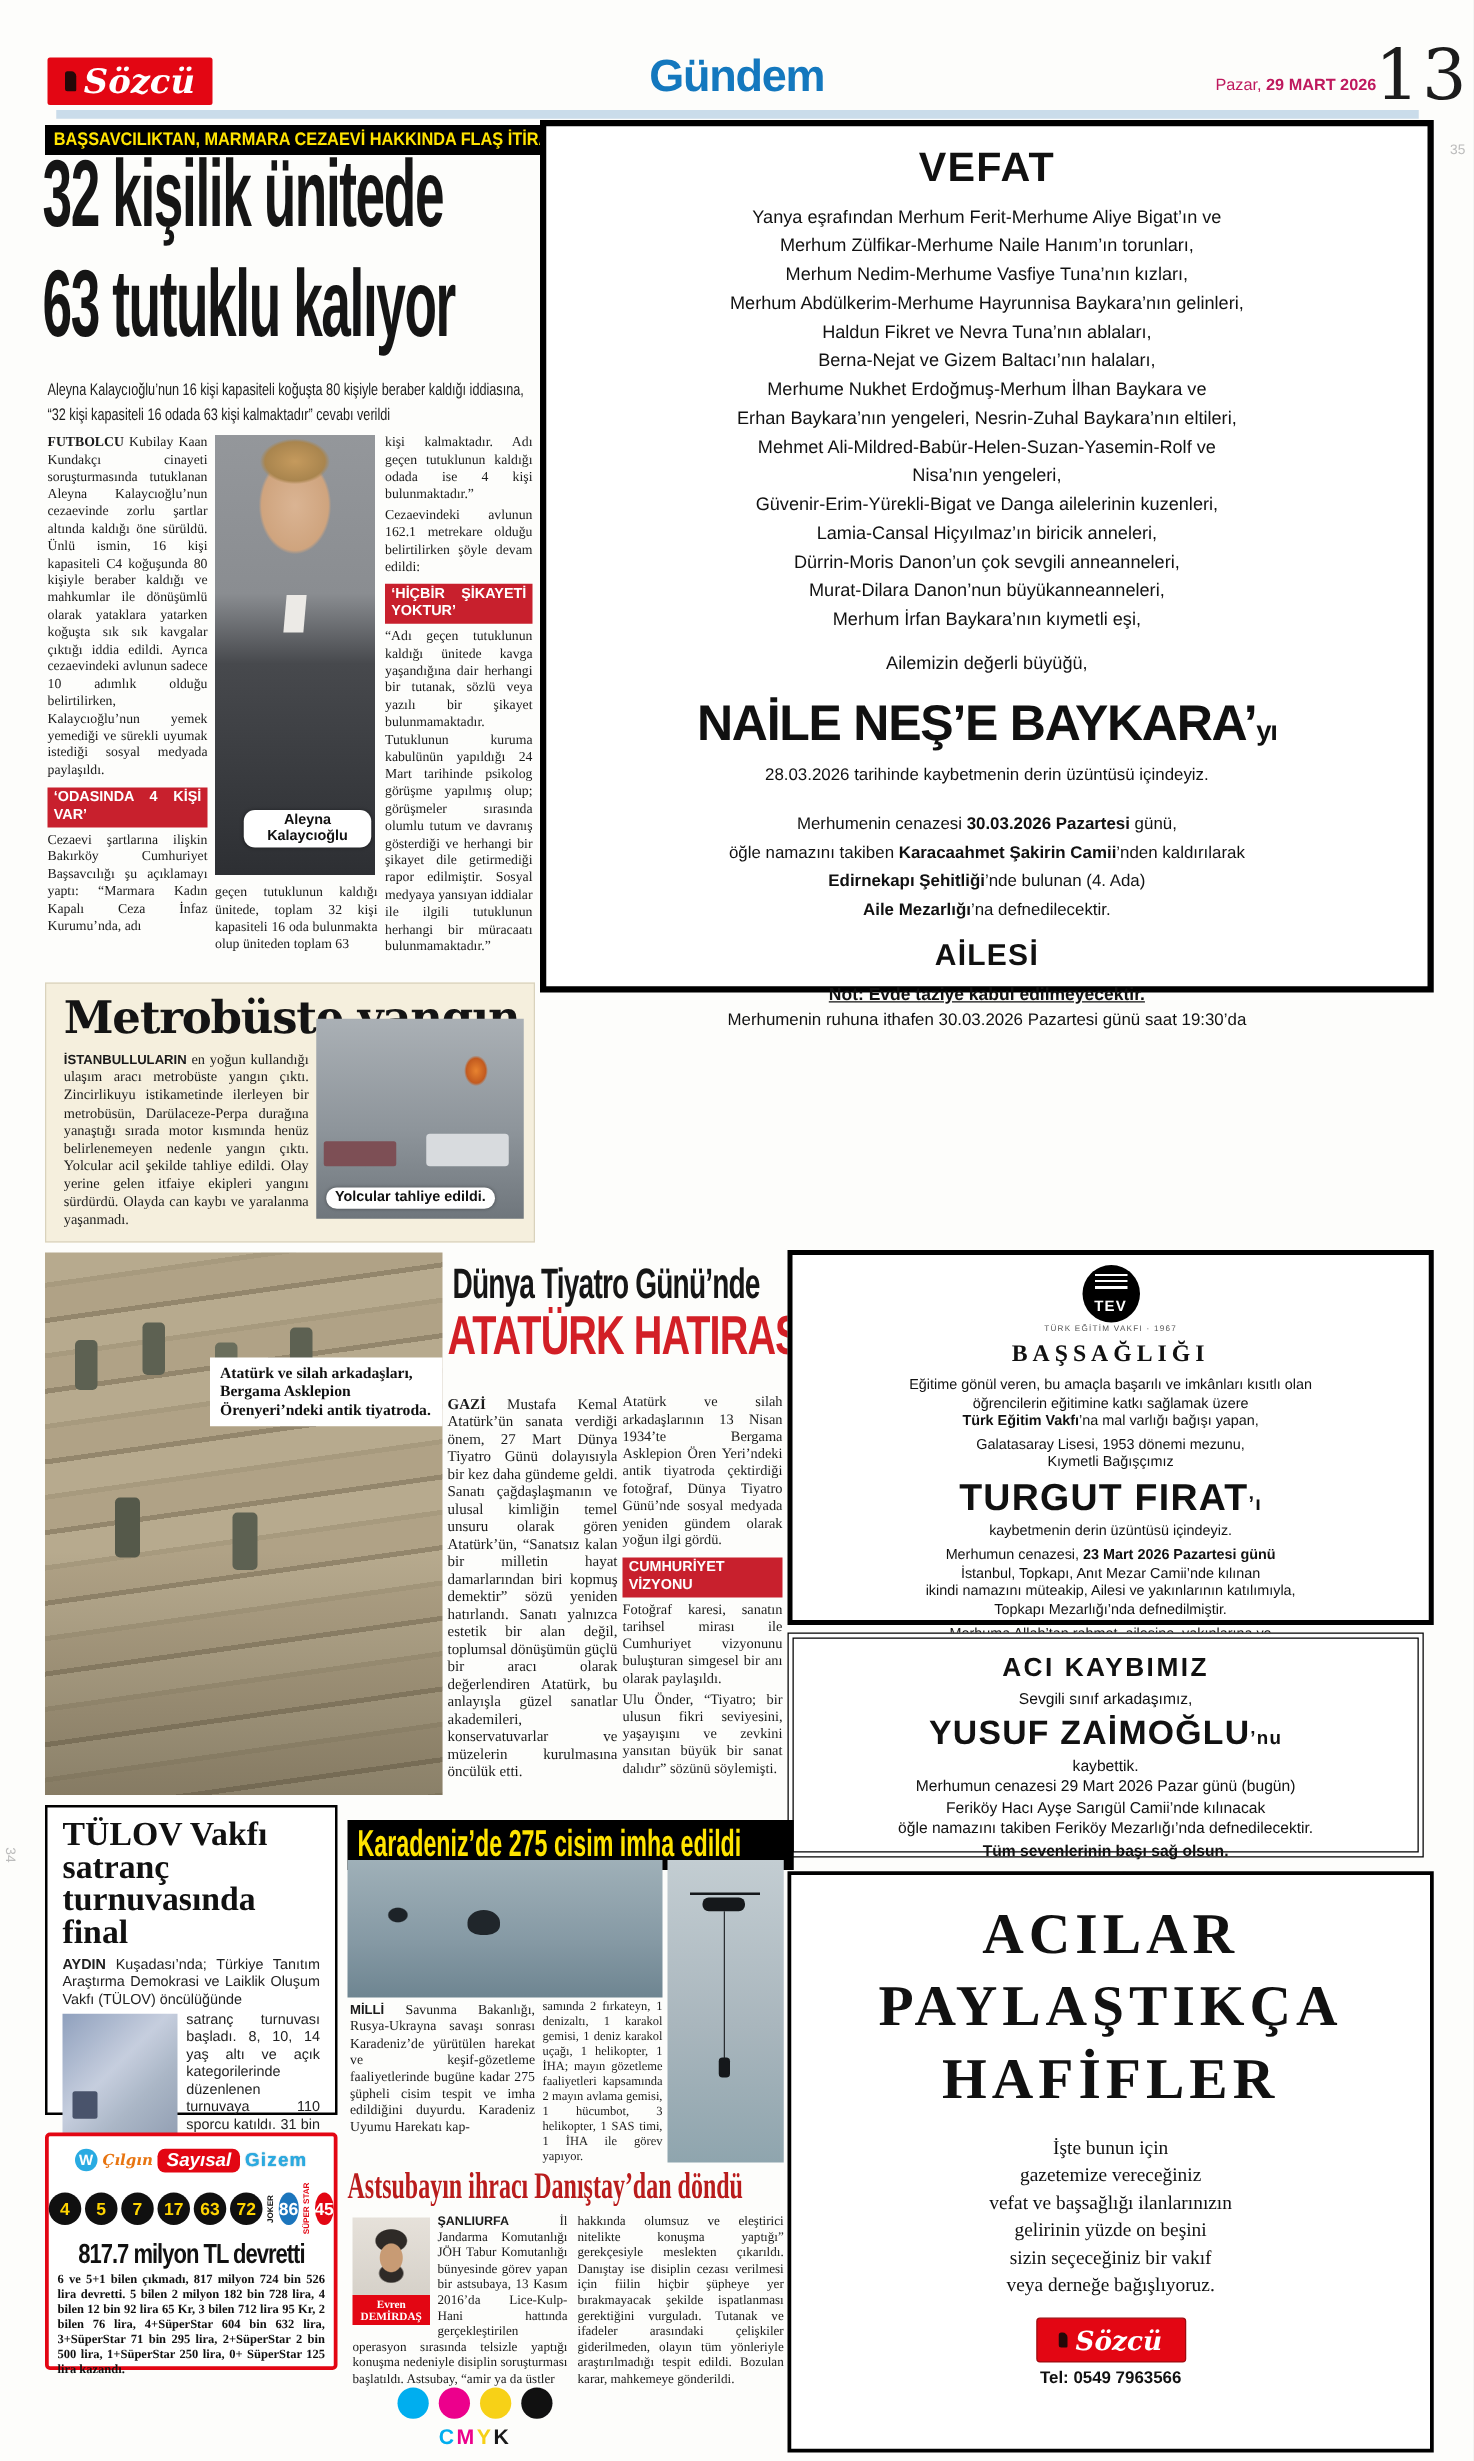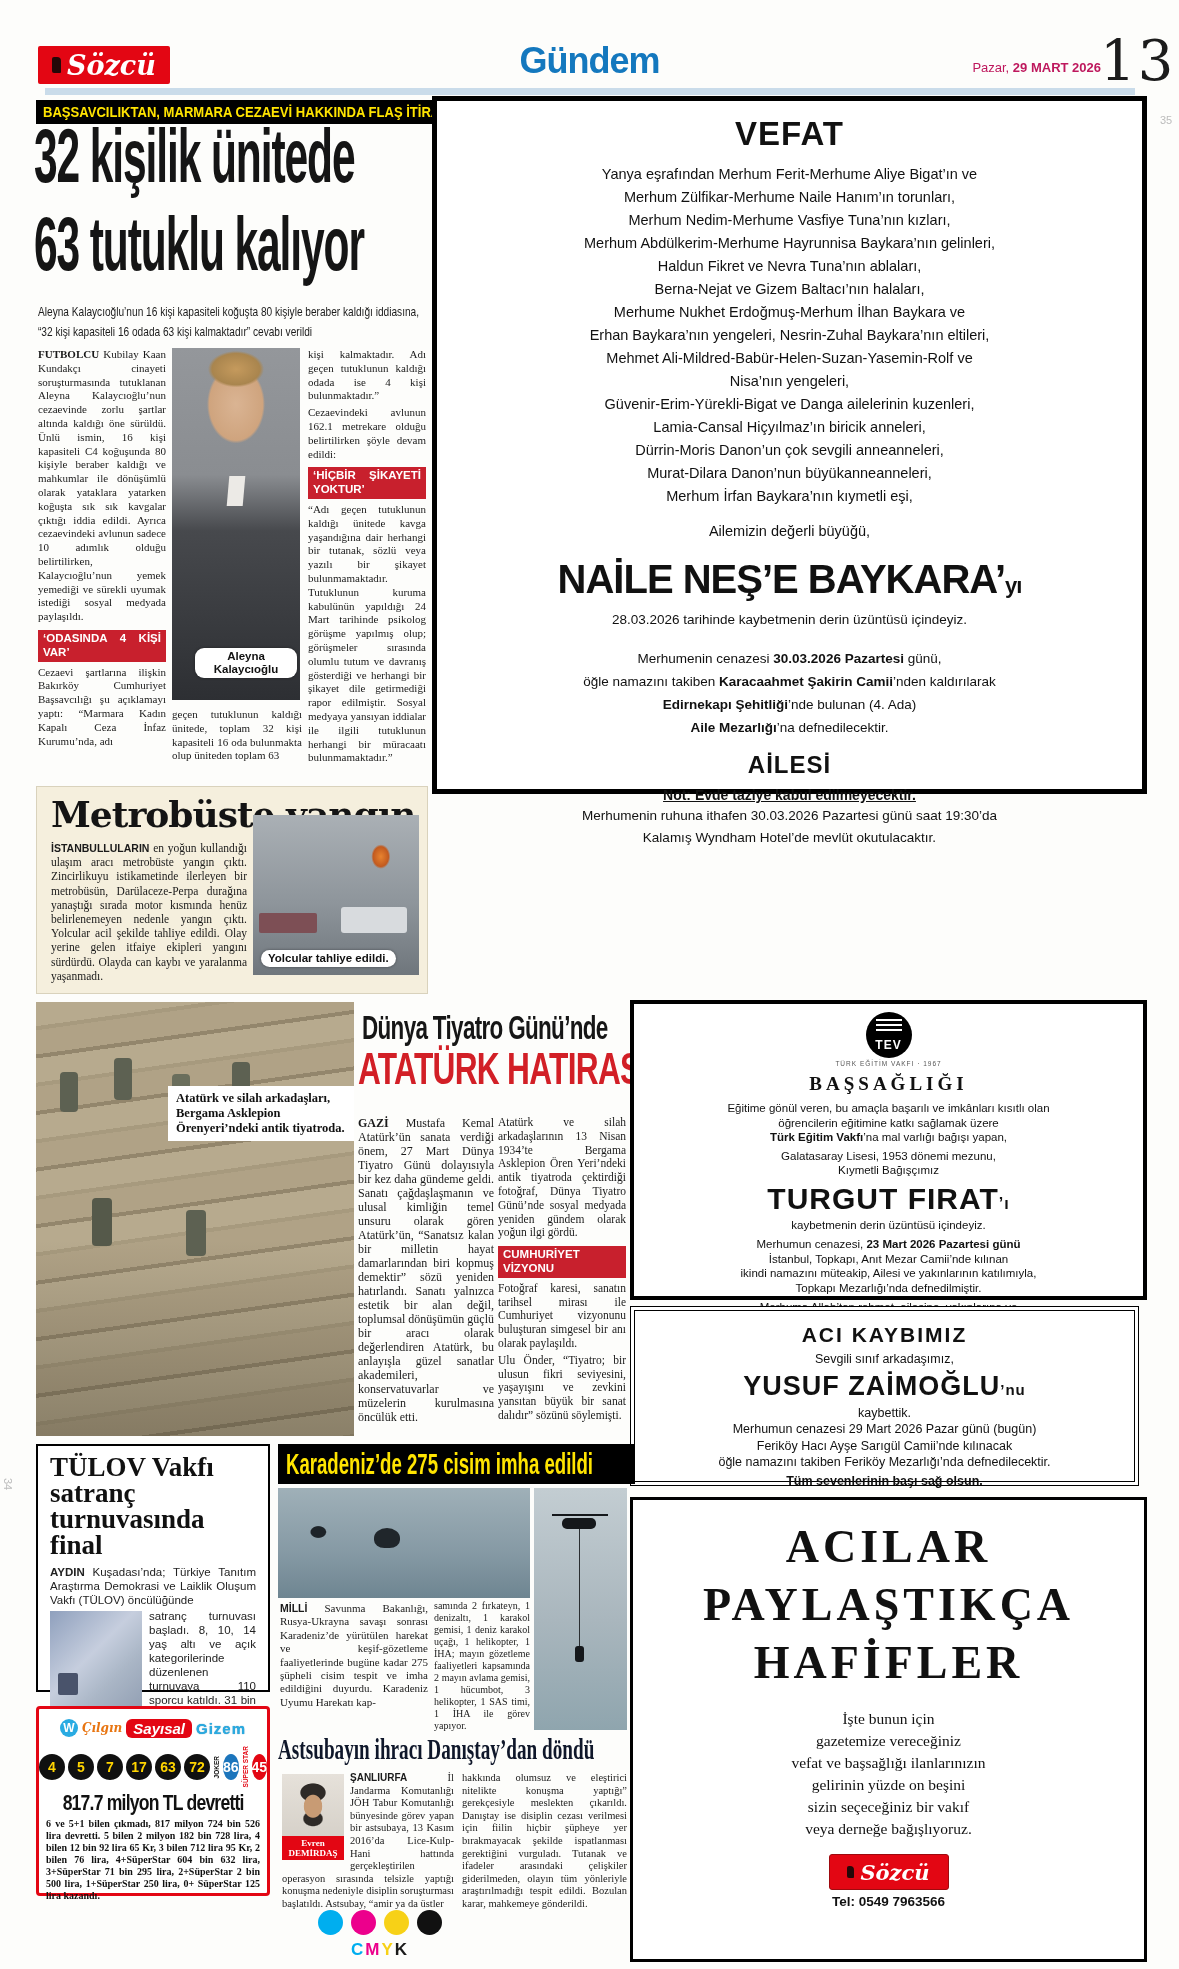--- a/index.html
+++ b/index.html
@@ -89,23 +89,23 @@
   .lototxt{color:#29abe2;font-weight:700;font-size:15px;letter-spacing:1px;text-shadow:0 0 1px #1b7ba8;}
   .numrow{display:flex;align-items:center;justify-content:center;gap:3px;margin-top:3px;}
   .ball{width:26px;height:26px;border-radius:50%;background:#101010;color:#ffd400;font-weight:700;font-size:14px;
         display:flex;align-items:center;justify-content:center;}
   .ball.joker{background:#1c75bc;color:#fff;}
   .ball.star{background:#e30613;color:#fff;}
   .vlabel{font-size:6.5px;font-weight:700;writing-mode:vertical-rl;transform:rotate(180deg);letter-spacing:0;line-height:7px;}
   .loto-head{font-weight:700;font-size:22px;letter-spacing:-1px;text-align:center;margin:3px 0 2px;}
   .loto-details{font-family:"Liberation Serif",serif;font-weight:700;font-size:10px;line-height:12px;text-align:justify;padding:0 7px;}
   
-  .kbar{background:#000;display:flex;align-items:center;padding-left:8px;}
+  .kbar{background:#000;display:flex;align-items:center;padding-left:8px;margin-top:12px;}
   .kbar span{color:#ffe400;font-weight:700;font-size:30px;}
-  .ahead{font-family:"Liberation Serif",serif;font-weight:700;font-size:30px;color:#0f172a;}
+  .ahead{font-family:"Liberation Serif",serif;font-weight:700;font-size:30px;color:#b91c1c;}
   .newscol{font-family:"Liberation Serif",serif;font-size:10.5px;line-height:12.6px;color:#1a1a1a;}
   .evren-label{background:#e30613;color:#fff;font-weight:700;font-size:9px;line-height:10px;text-align:center;padding:2px 0;}
   
   .dot{display:inline-block;width:25px;height:25px;border-radius:50%;margin-right:8px;}
   .cmyk-txt span{font-weight:700;font-size:17px;letter-spacing:2px;}
   .c0{color:#00aeef}.c1{color:#ec008c}.c2{color:#f7d117}.c3{color:#1a1a1a}
   
   .fig{position:absolute;background:#5d6152;border-radius:4px;}
 </style>
 </head>
@@ -202,21 +202,20 @@
     <div class="obit-small" style="margin-top:16px;">
       <div><span>Merhumenin cenazesi </span><span class="b">30.03.2026 Pazartesi</span><span> günü,</span></div>
       <div><span>öğle namazını takiben </span><span class="b">Karacaahmet Şakirin Camii</span><span>’nden kaldırılarak</span></div>
       <div><span class="b">Edirnekapı Şehitliği</span><span>’nde bulunan (4. Ada)</span></div>
       <div><span class="b">Aile Mezarlığı</span><span>’na defnedilecektir.</span></div>
     </div>
     <div class="ailesi">AİLESİ</div>
     <div class="note" style="margin-top:6px;">Not: Evde taziye kabul edilmeyecektir.</div>
     <div class="obit-small" style="line-height:22px;margin-top:2px;">
       <div>Merhumenin ruhuna ithafen 30.03.2026 Pazartesi günü saat 19:30’da</div>
-      <div>Kalamış Wyndham Hotel’de mevlüt okutulacaktır.</div>
     </div>
   </div>
 
   <div class="abs photo" style="left:36px;top:1002px;width:318px;height:434px;
        background:
         linear-gradient(180deg, rgba(0,0,0,0) 55%, rgba(55,50,35,.35) 100%),
         repeating-linear-gradient(172deg, #b7aa8e 0 24px, #a79a7e 24px 28px, #b0a286 28px 52px, #93866c 52px 56px);">
     <div class="fig" style="left:24px;top:70px;width:18px;height:40px;"></div>
     <div class="fig" style="left:78px;top:56px;width:18px;height:42px;"></div>
     <div class="fig" style="left:136px;top:72px;width:18px;height:40px;background:#6a6e5c;"></div>

